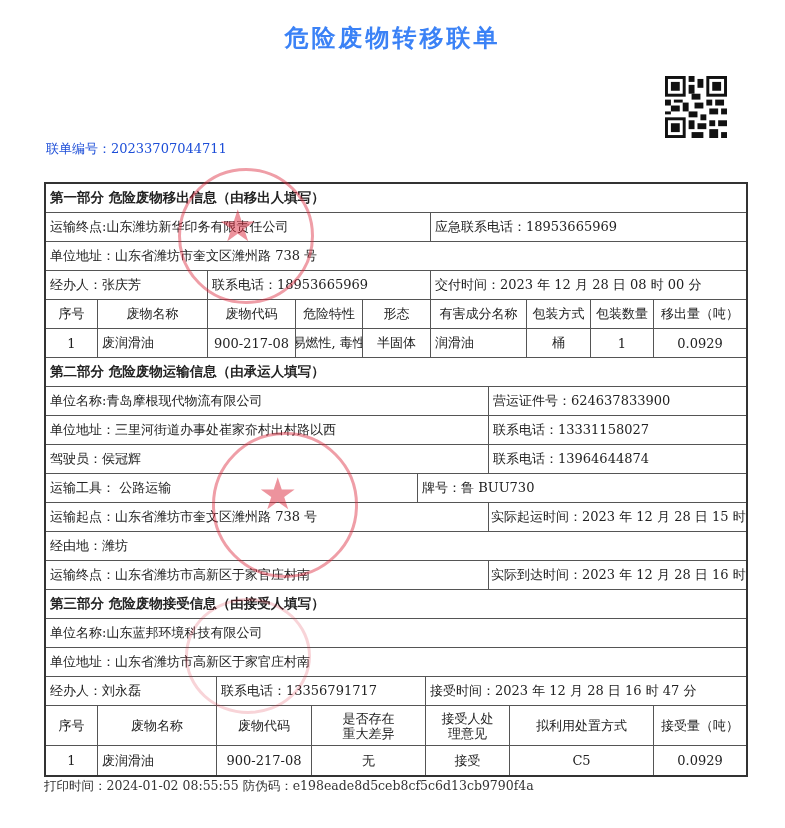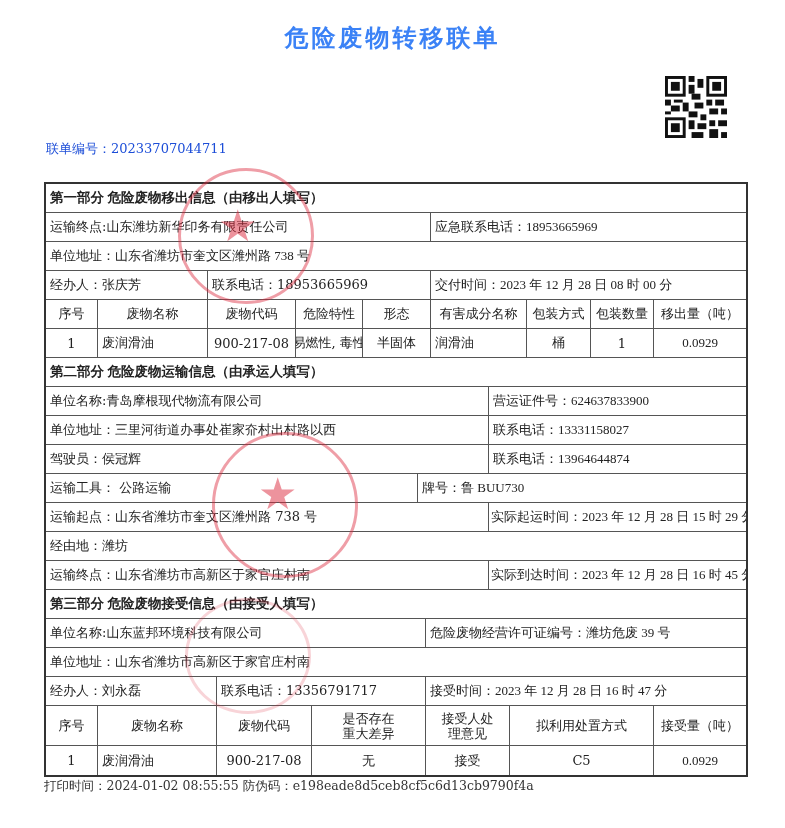--- a/index.html
+++ b/index.html
@@ -9,21 +9,21 @@
            font-family:"DejaVu Sans","Liberation Sans",sans-serif; font-weight:bold;
            font-size:24px; letter-spacing:3px; color:#3b82f6; }
   .qr { position:absolute; left:665px; top:76px; width:62px; height:62px; }
   .serial { position:absolute; left:46px; top:140px; font-size:13px; color:#1d4ed8; }
   .tbl { position:absolute; left:44px; top:182px; width:704px; border:2px solid #333;
          box-sizing:border-box; }
   .row { display:flex; border-bottom:1px solid #555; height:29px; box-sizing:border-box; }
   .row:last-child { border-bottom:none; }
   .cell { border-right:1px solid #555; box-sizing:border-box; display:flex; align-items:center;
           padding:0 4px; font-size:13px; white-space:nowrap; overflow:hidden; }
-  .cell:last-child { border-right:none;font-family:Liberation Serif, serif; }
+  .cell:last-child { border-right:none; }
   .c { justify-content:center; text-align:center; }
   .sec { font-family:"DejaVu Sans","Liberation Sans",sans-serif; font-weight:bold; font-size:13.5px; }
   .tall { height:40px; }
   .two { white-space:normal; line-height:15px; font-size:13px; }
   .footer { position:absolute; left:44px; top:778px; font-size:12.5px; color:#333; }
   .stamp { position:absolute; border:3px solid rgba(220,40,60,0.45); border-radius:50%; pointer-events:none; }
   .star { position:absolute; color:rgba(220,40,60,0.5); font-size:44px; pointer-events:none; }
 </style>
 </head>
 <body>
@@ -141,21 +141,20 @@
   <div class="row">
     <div class="cell" style="width:443px">运输终点：山东省潍坊市高新区于家官庄村南</div>
     <div class="cell" style="flex:1;padding:0 2px">实际到达时间：2023 年 12 月 28 日 16 时 45 分</div>
   </div>
 
   <div class="row">
     <div class="cell sec" style="width:100%">第三部分 危险废物接受信息（由接受人填写）</div>
   </div>
   <div class="row">
     <div class="cell" style="width:380px">单位名称:山东蓝邦环境科技有限公司</div>
-    <div class="cell" style="flex:1">危险废物经营许可证编号：潍坊危废 39 号</div>
   </div>
   <div class="row">
     <div class="cell" style="width:100%">单位地址：山东省潍坊市高新区于家官庄村南</div>
   </div>
   <div class="row">
     <div class="cell" style="width:171px">经办人：刘永磊</div>
     <div class="cell" style="width:209px">联系电话：13356791717</div>
     <div class="cell" style="flex:1">接受时间：2023 年 12 月 28 日 16 时 47 分</div>
   </div>
   <div class="row tall">

